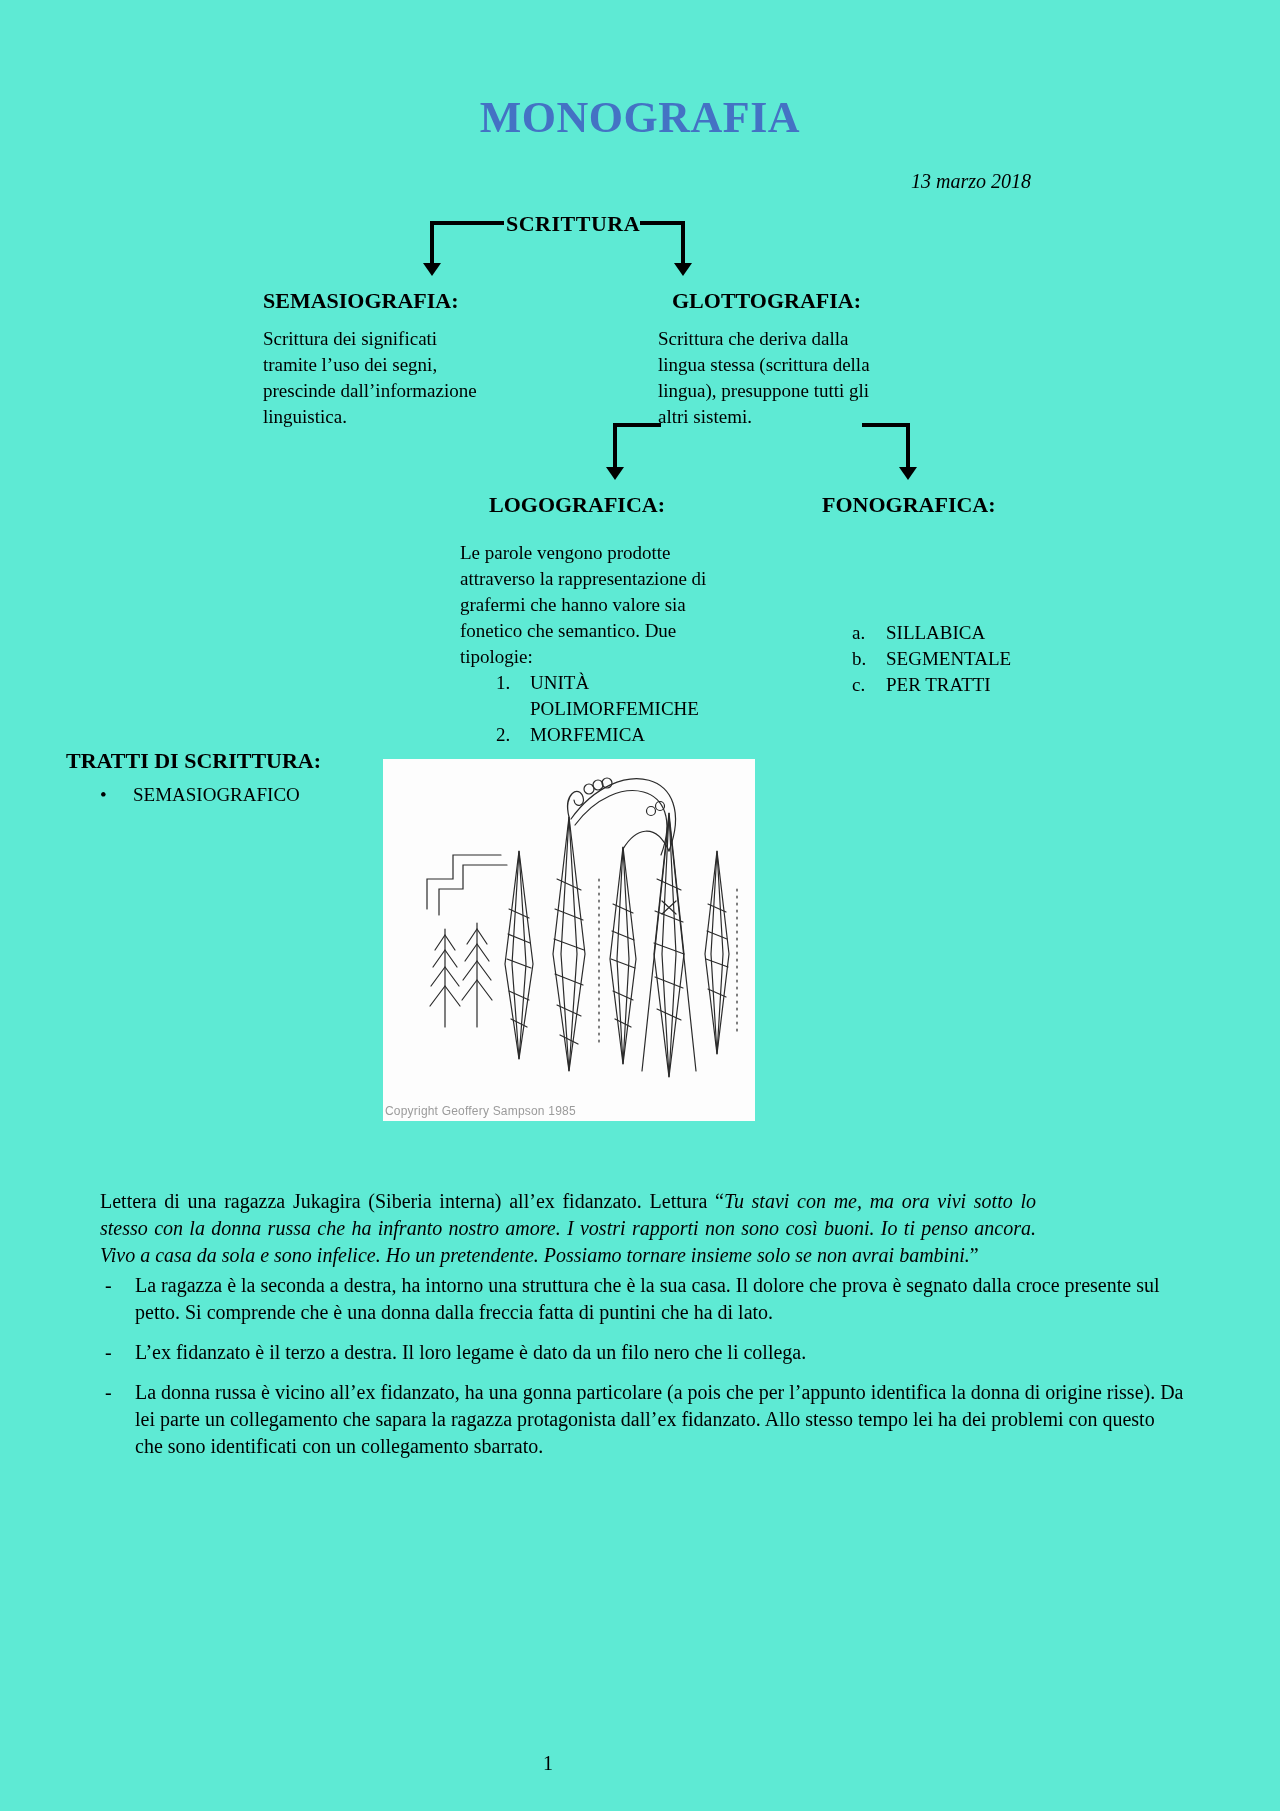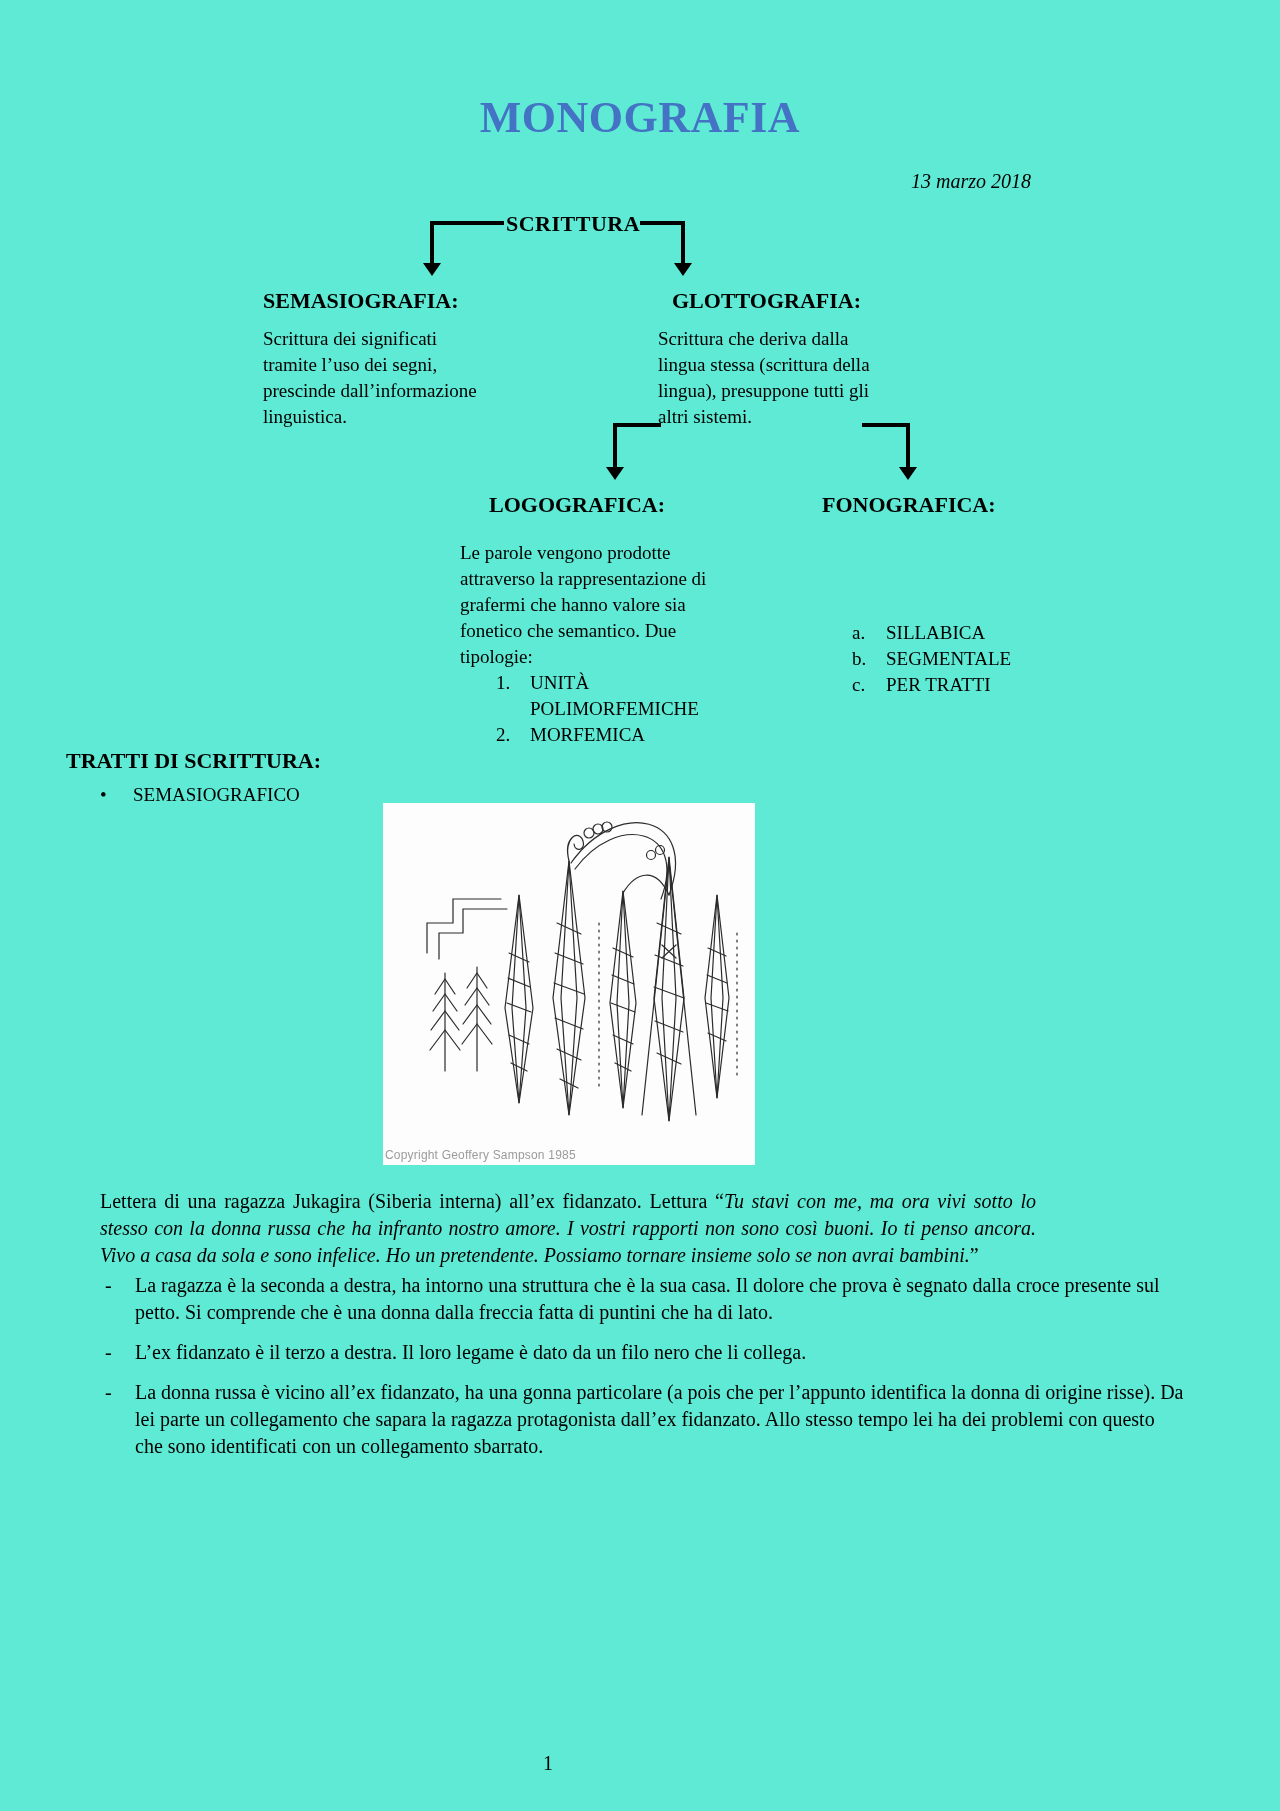--- a/index.html
+++ b/index.html
@@ -119,21 +119,21 @@
       <span class="txt">PER TRATTI</span>
     </div>
   </div>
 
   <div class="abs section-head" style="left:66px;top:748px;">TRATTI DI SCRITTURA:</div>
   <div class="abs bullet-line" style="left:100px;top:782px;width:400px;">
     <span class="bmark">•</span>
     <span>SEMASIOGRAFICO</span>
   </div>
 
-  <div class="abs figure" style="left:383px;top:803px;width:372px;height:362px;text-align:center;">
+  <div class="abs figure" style="left:383px;top:759px;width:372px;height:362px;text-align:center;">
     <svg viewBox="0 0 372 335" width="372" height="335">
       <g stroke="#2b2b2b" fill="none" stroke-width="1.2" stroke-linecap="round">
 
         <path d="M118 96 L70 96 L70 120 L44 120 L44 150"></path>
         <path d="M124 106 L80 106 L80 130 L56 130 L56 156"></path>
 
         <line x1="62" y1="170" x2="62" y2="268"></line>
         <path d="M62 176 l-10 15 M62 176 l10 15 M62 191 l-12 17 M62 191 l12 17 M62 208 l-14 19 M62 208 l14 19 M62 227 l-15 20 M62 227 l15 20"></path>
 
         <line x1="94" y1="164" x2="94" y2="268"></line>

